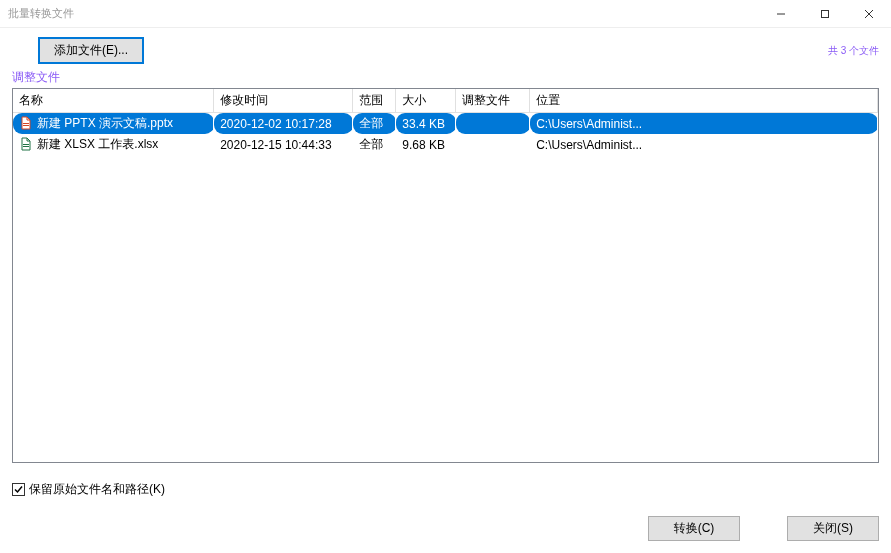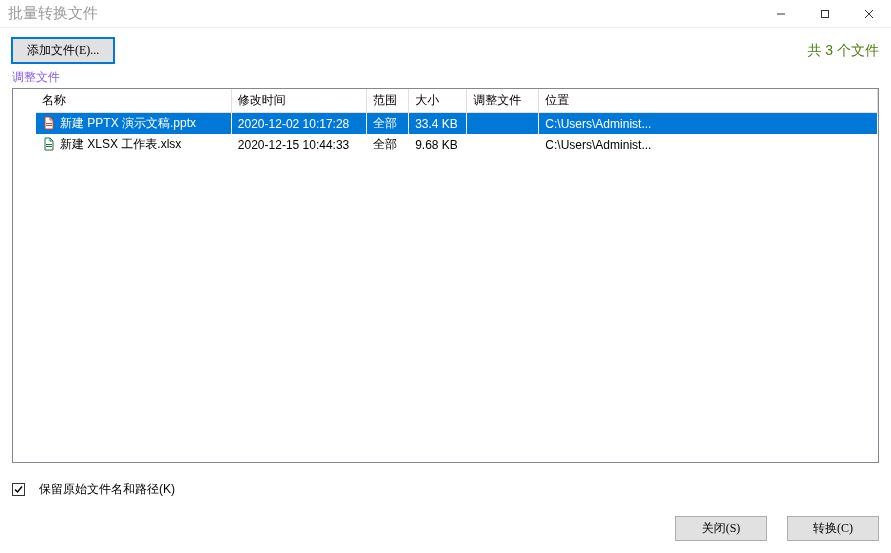--- a/index.html
+++ b/index.html
@@ -14,21 +14,21 @@
       flex-direction: column;
     }
     .titlebar {
       height: 28px;
       display: flex;
       align-items: center;
       padding: 0 0 0 8px;
       color: #999;
       border-bottom: 1px solid #eee;
     }
-    .titlebar .title { flex: 1; font-size: 15px; color: #999; }
+    .titlebar .title { flex: 1; font-size: 11px; color: #999; }
     .titlebar .winbtn {
       width: 44px;
       height: 28px;
       display: flex;
       align-items: center;
       justify-content: center;
       color: #555;
     }
     .content {
       flex: 1;
@@ -39,41 +39,41 @@
     .topbar {
       display: flex;
       align-items: center;
       margin-bottom: 6px;
     }
     .btn {
       background: #e1e1e1;
       border: 1px solid #adadad;
       padding: 3px 14px;
       font-size: 12px;
-      font-family: Liberation Serif, serif;
+      font-family: Liberation Sans, sans-serif;
       cursor: pointer;
       min-width: 72px;
+      margin-left: 27px;
     }
     .btn-focus {
       outline: 2px solid #0078d7;
       outline-offset: -1px;
       background: #e1e1e1;
     }
-    .count-label { margin-left: auto; font-size: 14px; color: #4d7c0f; text-align: right; }
+    .count-label { margin-left: auto; font-size: 10px; color: #8b5cf6; text-align: right; }
     .section-label {
       font-size: 12px;
       margin-bottom: 2px;
       color: #8b5cf6;
     }
     .table-wrap {
       border: 1px solid #828790;
       flex: 1;
       background: #fff;
       overflow: hidden;
-      padding-left: 23px;
     }
     table.file-table {
       width: 100%;
       border-collapse: collapse;
       table-layout: fixed;
     }
     .file-table th {
       text-align: left;
       font-weight: normal;
       font-size: 12px;
@@ -89,38 +89,39 @@
       font-size: 12px;
       white-space: nowrap;
       overflow: hidden;
       text-overflow: ellipsis;
       color: #000;
       border-right: 1px solid transparent;
     }
     .file-table tr.selected td {
       background: #0078d7;
       color: #fff;
+      border-radius: 9px;
     }
     .file-table tbody tr { height: 20px; }
     .file-icon {
       display: inline-flex;
       width: 14px; height: 14px;
       margin-right: 4px;
       vertical-align: -3px;
     }
     .below-table {
       display: flex;
       gap: 24px;
       margin-top: 10px;
       padding-left: 12px;
     }
     .checkbox-row {
       display: flex;
       align-items: center;
-      gap: 14px;
+      gap: 4px;
       margin-top: 18px;
       font-size: 12px;
     }
     .checkbox {
       width: 13px; height: 13px;
       border: 1px solid #333;
       display: inline-flex;
       align-items: center;
       justify-content: center;
       background: #fff;
@@ -224,15 +225,15 @@
     <span class="checkbox">
       <svg viewBox="0 0 11 11">
           <polyline points="2,5.5 4.5,8 9,2.5" fill="none" stroke="#000" stroke-width="1.5"></polyline>
         </svg>
     </span>
     <span>保留原始文件名和路径(K)</span>
   </div>
 </div>
 
 <div class="bottom-bar">
+  <button class="btn">转换(C)</button>
   <button class="btn">关闭(S)</button>
-  <button class="btn">转换(C)</button>
 </div>
 
 </body></html>

